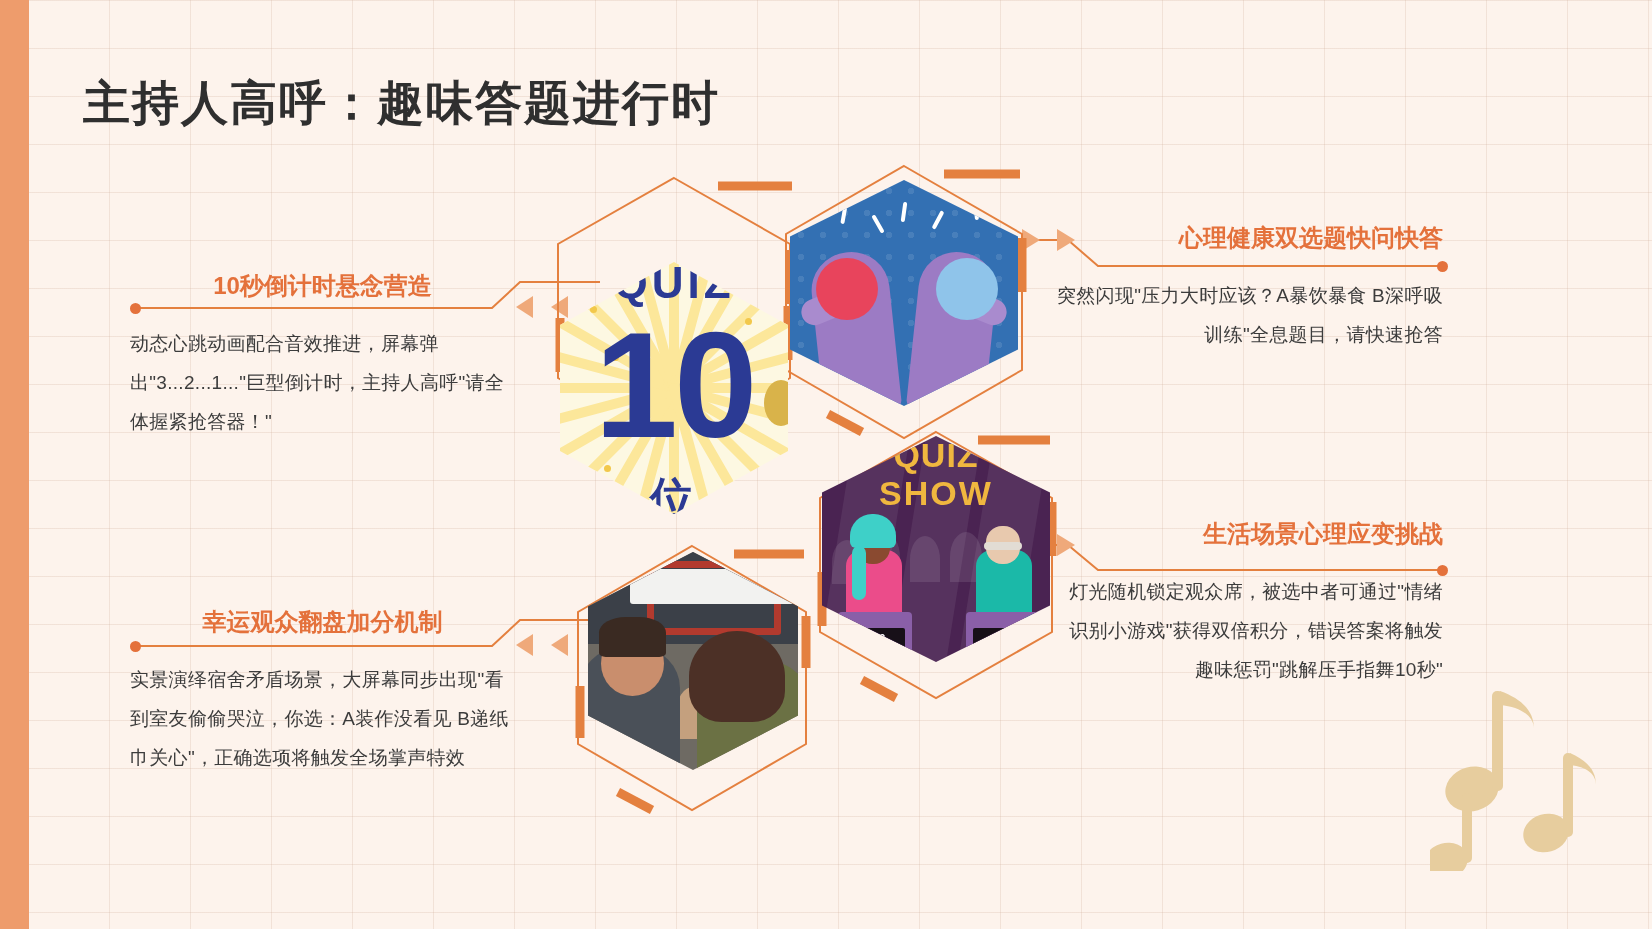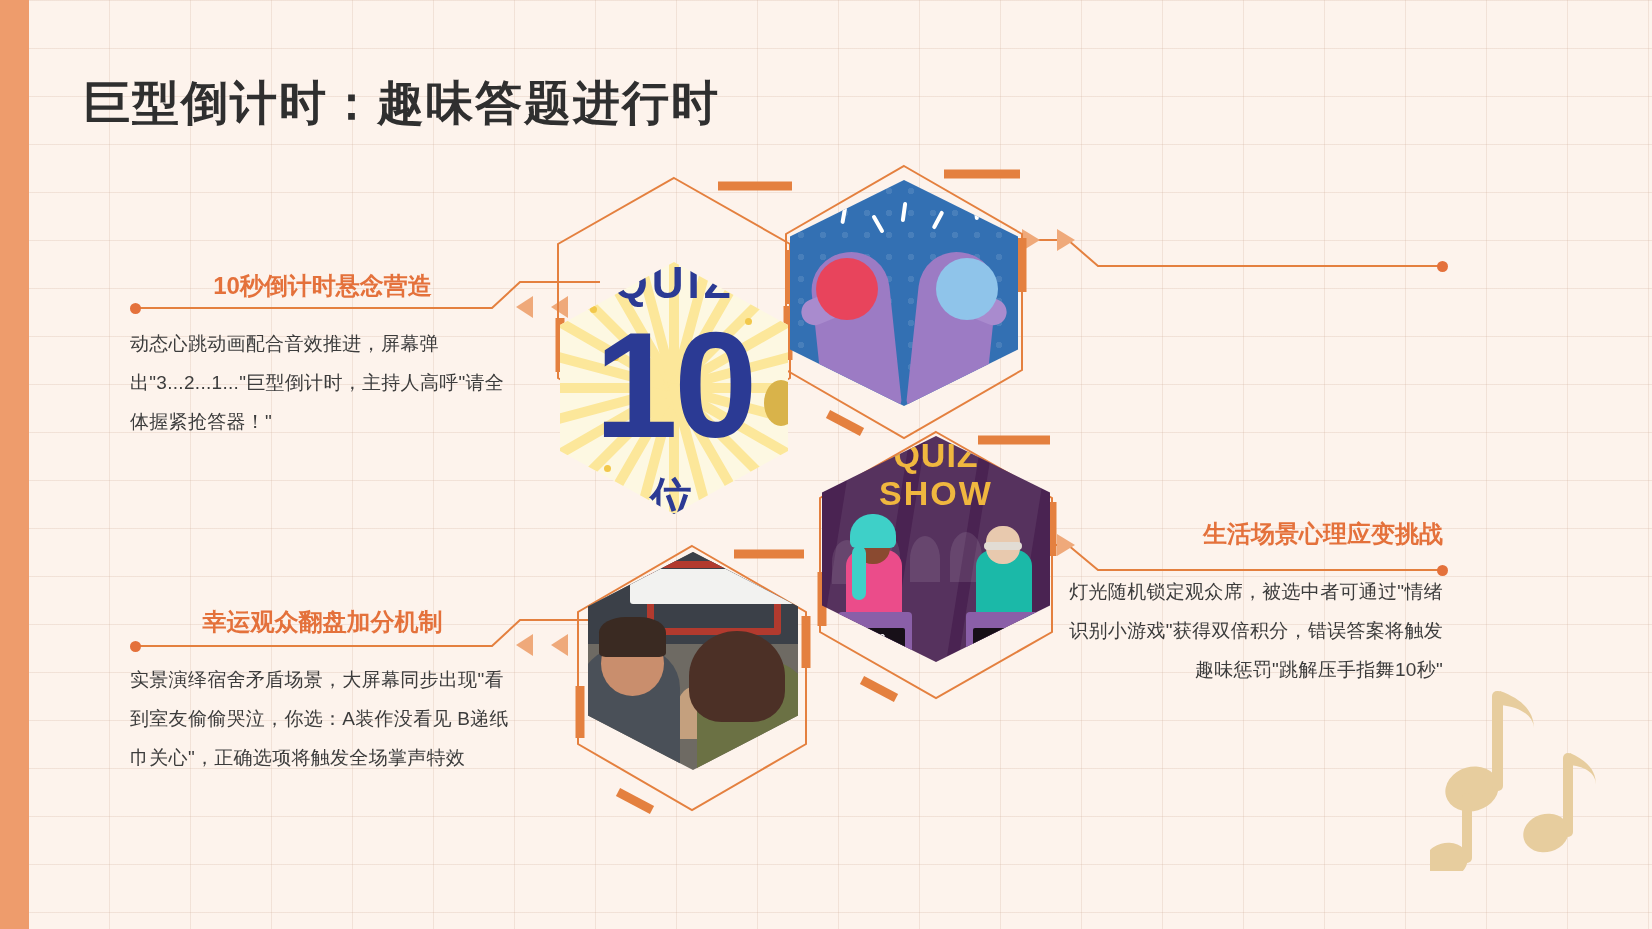--- a/index.html
+++ b/index.html
@@ -222,21 +222,21 @@
     <path d="M1052,502 L1052,556" stroke="#E4803F" stroke-width="9" fill="none"></path>
     <path d="M822,572 L822,626" stroke="#E4803F" stroke-width="9" fill="none"></path>
     <path d="M862,680 L896,698" stroke="#E4803F" stroke-width="9" fill="none"></path>
 
     <path d="M734,554 L804,554" stroke="#E4803F" stroke-width="9" fill="none"></path>
     <path d="M806,616 L806,668" stroke="#E4803F" stroke-width="9" fill="none"></path>
     <path d="M580,686 L580,738" stroke="#E4803F" stroke-width="9" fill="none"></path>
     <path d="M618,792 L652,810" stroke="#E4803F" stroke-width="9" fill="none"></path>
   </svg>
 
-  <div class="title">巨型倒计时：趣味答题进行时</div>
+  <div class="title">主持人高呼：趣味答题进行时</div>
 
   <div class="hexwrap" id="hex1">
     <div class="hexclip" style="inset:0;">
       <div class="art">
         <div class="rays">
           <i style="transform:rotate(0deg)"></i>
             <i style="transform:rotate(15deg)"></i>
           <i style="transform:rotate(30deg)"></i>
             <i style="transform:rotate(45deg)"></i>
           <i style="transform:rotate(60deg)"></i>
@@ -350,20 +350,24 @@
     <div class="body">动态心跳动画配合音效推进，屏幕弹出"3...2...1..."巨型倒计时，主持人高呼"请全体握紧抢答器！"</div>
   </div>
   <div class="dot" style="left:130px;top:303px"></div>
 
   <div class="block left" id="b2">
     <div class="head">幸运观众翻盘加分机制</div>
     <div class="body">实景演绎宿舍矛盾场景，大屏幕同步出现"看到室友偷偷哭泣，你选：A装作没看见 B递纸巾关心"，正确选项将触发全场掌声特效</div>
   </div>
   <div class="dot" style="left:130px;top:641px"></div>
 
+  <div class="block right" id="b3">
+    <div class="head">心理健康双选题快问快答</div>
+    <div class="body">突然闪现"压力大时应该？A暴饮暴食 B深呼吸训练"全息题目，请快速抢答</div>
+  </div>
   <div class="dot" style="left:1437px;top:261px"></div>
 
   <div class="block right" id="b4">
     <div class="head">生活场景心理应变挑战</div>
     <div class="body">灯光随机锁定观众席，被选中者可通过"情绪识别小游戏"获得双倍积分，错误答案将触发趣味惩罚"跳解压手指舞10秒"</div>
   </div>
   <div class="dot" style="left:1437px;top:565px"></div>
 
   <svg class="notes" viewBox="0 0 170 190">
     <g fill="#E7CD9E">

